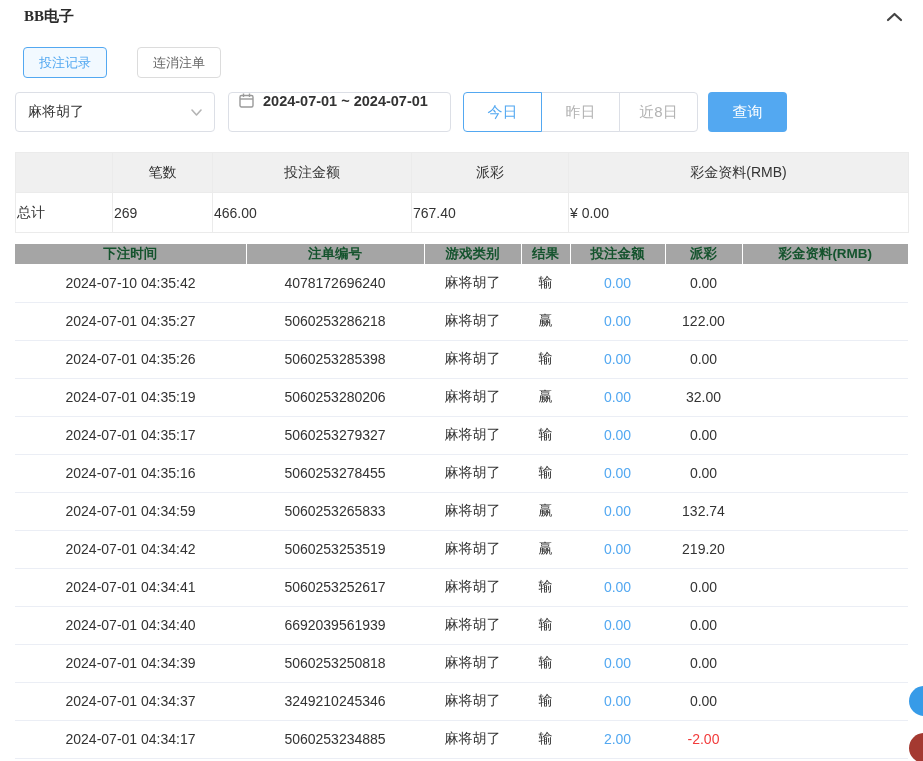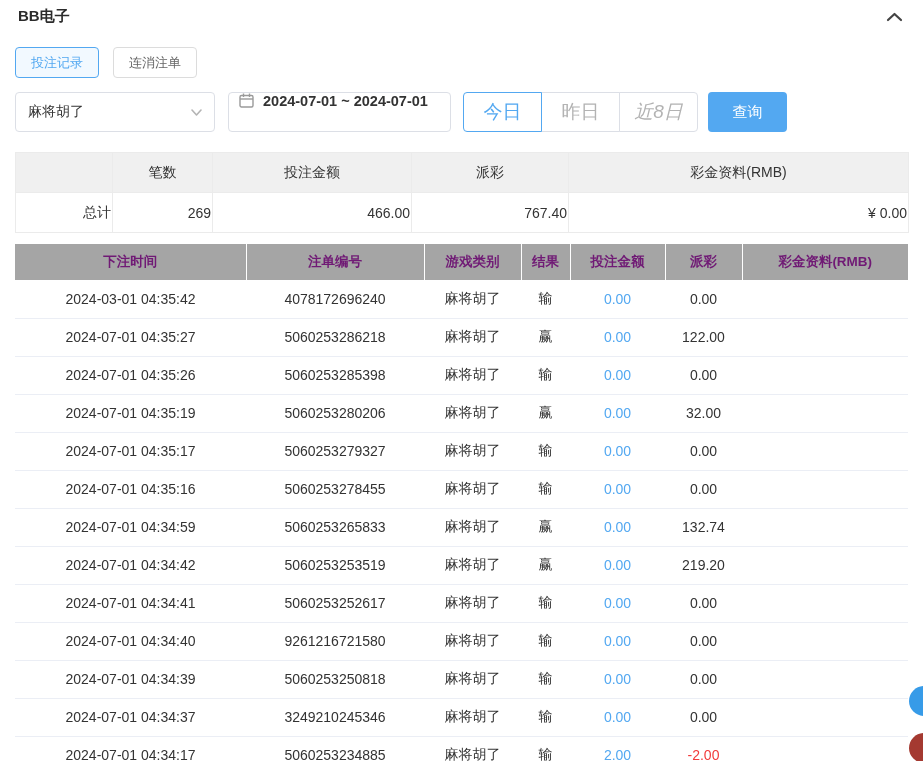--- a/index.html
+++ b/index.html
@@ -7,26 +7,26 @@
   body {
     width: 923px; height: 761px; overflow: hidden;
     background: #fff;
     font-family: "Liberation Sans", sans-serif;
     position: relative;
     color: #333;
   }
   
   .panel-header {
     display: flex; justify-content: space-between; align-items: center;
-    padding: 7px 20px 0 18px; height: 26px;
+    padding: 7px 20px 0 24px; height: 26px; font-family: Liberation Serif, serif;
   }
   .panel-title { font-size: 15px; font-weight: bold; color: #2b2b2b; }
   .collapse-btn { cursor: pointer; display: flex; align-items: center; }
   
-  .tabs { display: flex; gap: 14px; margin: 21px 0 0 15px; }
+  .tabs { display: flex; gap: 30px; margin: 21px 0 0 23px; }
   .tab {
     height: 31px; padding: 0 15px; font-size: 13px;
     background: #fff; border: 1px solid #dcdcdc; border-radius: 4px;
     color: #666; cursor: pointer; font-family: inherit;
   }
   .tab.active {
     border-color: #53a8f1; color: #53a8f1; background: #f2f9ff;
   }
   
   .filters { display: flex; align-items: center; margin: 14px 0 0 15px; height: 40px; }
@@ -38,46 +38,46 @@
   .date-box {
     margin-left: 13px; width: 223px; height: 40px;
     border: 1px solid #dcdfe6; border-radius: 4px;
     display: flex; align-items: flex-start; gap: 9px;
     padding: 0 10px; font-size: 14.5px; font-weight: 600; color: #333;
     cursor: pointer; background: #fff; white-space: nowrap;
   }
   .btn-group { display: flex; margin-left: 12px; }
   .qbtn {
     width: 79px; height: 40px; background: #fff;
-    border: 1px solid #dcdfe6; color: #b3b3b3; font-size: 19px;
+    border: 1px solid #dcdfe6; color: #b3b3b3; font-size: 15px;
     cursor: pointer; font-family: inherit; margin-left: -1px; position: relative;
   }
   .qbtn:first-child { border-radius: 4px 0 0 4px; margin-left: 0; }
-  .qbtn:last-child { border-radius: 0 4px 4px 0; font-style: italic; }
+  .qbtn:last-child { border-radius: 0 4px 4px 0; }
   .qbtn.active { color: #53a8f1; border-color: #53a8f1; z-index: 2; }
   .search-btn {
     margin-left: 10px; width: 79px; height: 40px;
     background: #53a8f1; color: #fff; border: none; border-radius: 4px;
     font-size: 15px; cursor: pointer; font-family: inherit; text-align: center;
   }
   
   table { border-collapse: collapse; table-layout: fixed; }
   .summary-table { margin: 20px 15px 0 15px; width: 893px; font-size: 14px; }
   .summary-table th {
     background: #f0f0f0; height: 40px; font-weight: normal; color: #333;
     border: 1px solid #ebebeb; text-align: center;
   }
   .summary-table td {
-    height: 40px; border: 1px solid #ebebeb; text-align: right; color: #333;
+    height: 40px; border: 1px solid #ebebeb; text-align: left; color: #333;
     background: #fff;
   }
   
   .records-table { margin: 11px 15px 0 15px; width: 893px; font-size: 14px; }
   .records-table thead th {
-    background: #a5a5a5; color: #701a75; height: 36px;
+    background: #a5a5a5; color: #14532d; height: 20px;
     font-weight: bold; font-size: 13.5px; text-align: center;
     border-right: 1px solid #fff;
   }
   .records-table thead th:last-child { border-right: none; }
   .records-table tbody td {
     height: 38px; text-align: center; color: #333;
     border-bottom: 1px solid #ebeef5; background: #fff;
     overflow: hidden; white-space: nowrap;
   }
   .records-table td.link { color: #53a8f1; cursor: pointer; }
@@ -185,21 +185,21 @@
       <th>注单编号</th>
       <th>游戏类别</th>
       <th>结果</th>
       <th>投注金额</th>
       <th>派彩</th>
       <th>彩金资料(RMB)</th>
     </tr>
   </thead>
   <tbody id="records-body">
       <tr>
-        <td>2024-03-01 04:35:42</td>
+        <td>2024-07-10 04:35:42</td>
         <td>4078172696240</td>
         <td>麻将胡了</td>
         <td>输</td>
         <td class="link">0.00</td>
         <td>0.00</td>
         <td></td>
       </tr>
       <tr>
         <td>2024-07-01 04:35:27</td>
         <td>5060253286218</td>
@@ -267,21 +267,21 @@
         <td>2024-07-01 04:34:41</td>
         <td>5060253252617</td>
         <td>麻将胡了</td>
         <td>输</td>
         <td class="link">0.00</td>
         <td>0.00</td>
         <td></td>
       </tr>
       <tr>
         <td>2024-07-01 04:34:40</td>
-        <td>9261216721580</td>
+        <td>6692039561939</td>
         <td>麻将胡了</td>
         <td>输</td>
         <td class="link">0.00</td>
         <td>0.00</td>
         <td></td>
       </tr>
       <tr>
         <td>2024-07-01 04:34:39</td>
         <td>5060253250818</td>
         <td>麻将胡了</td>

